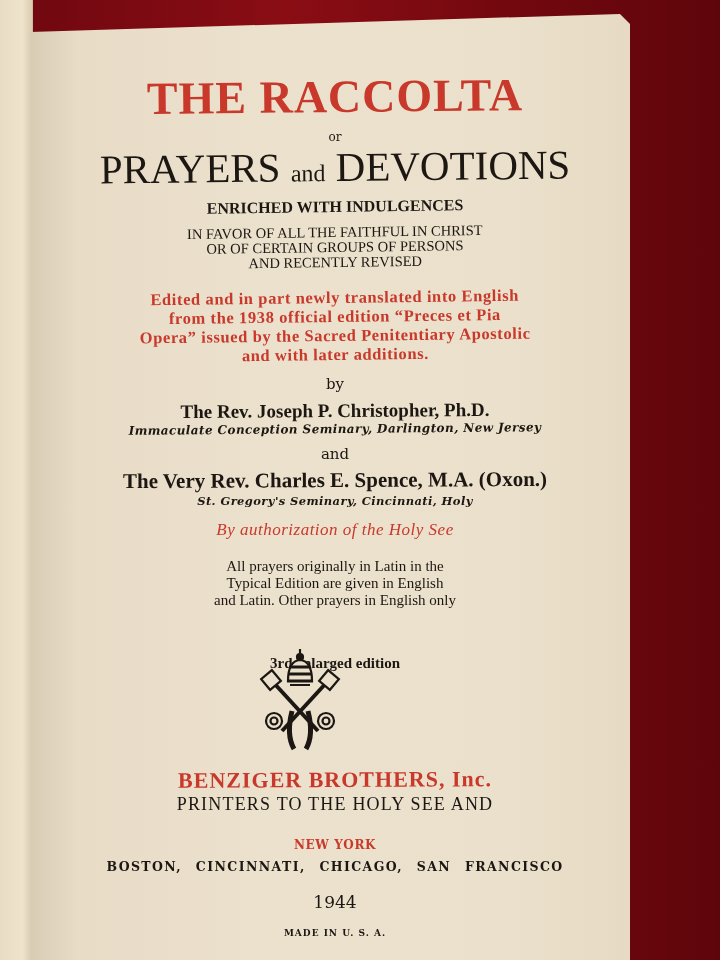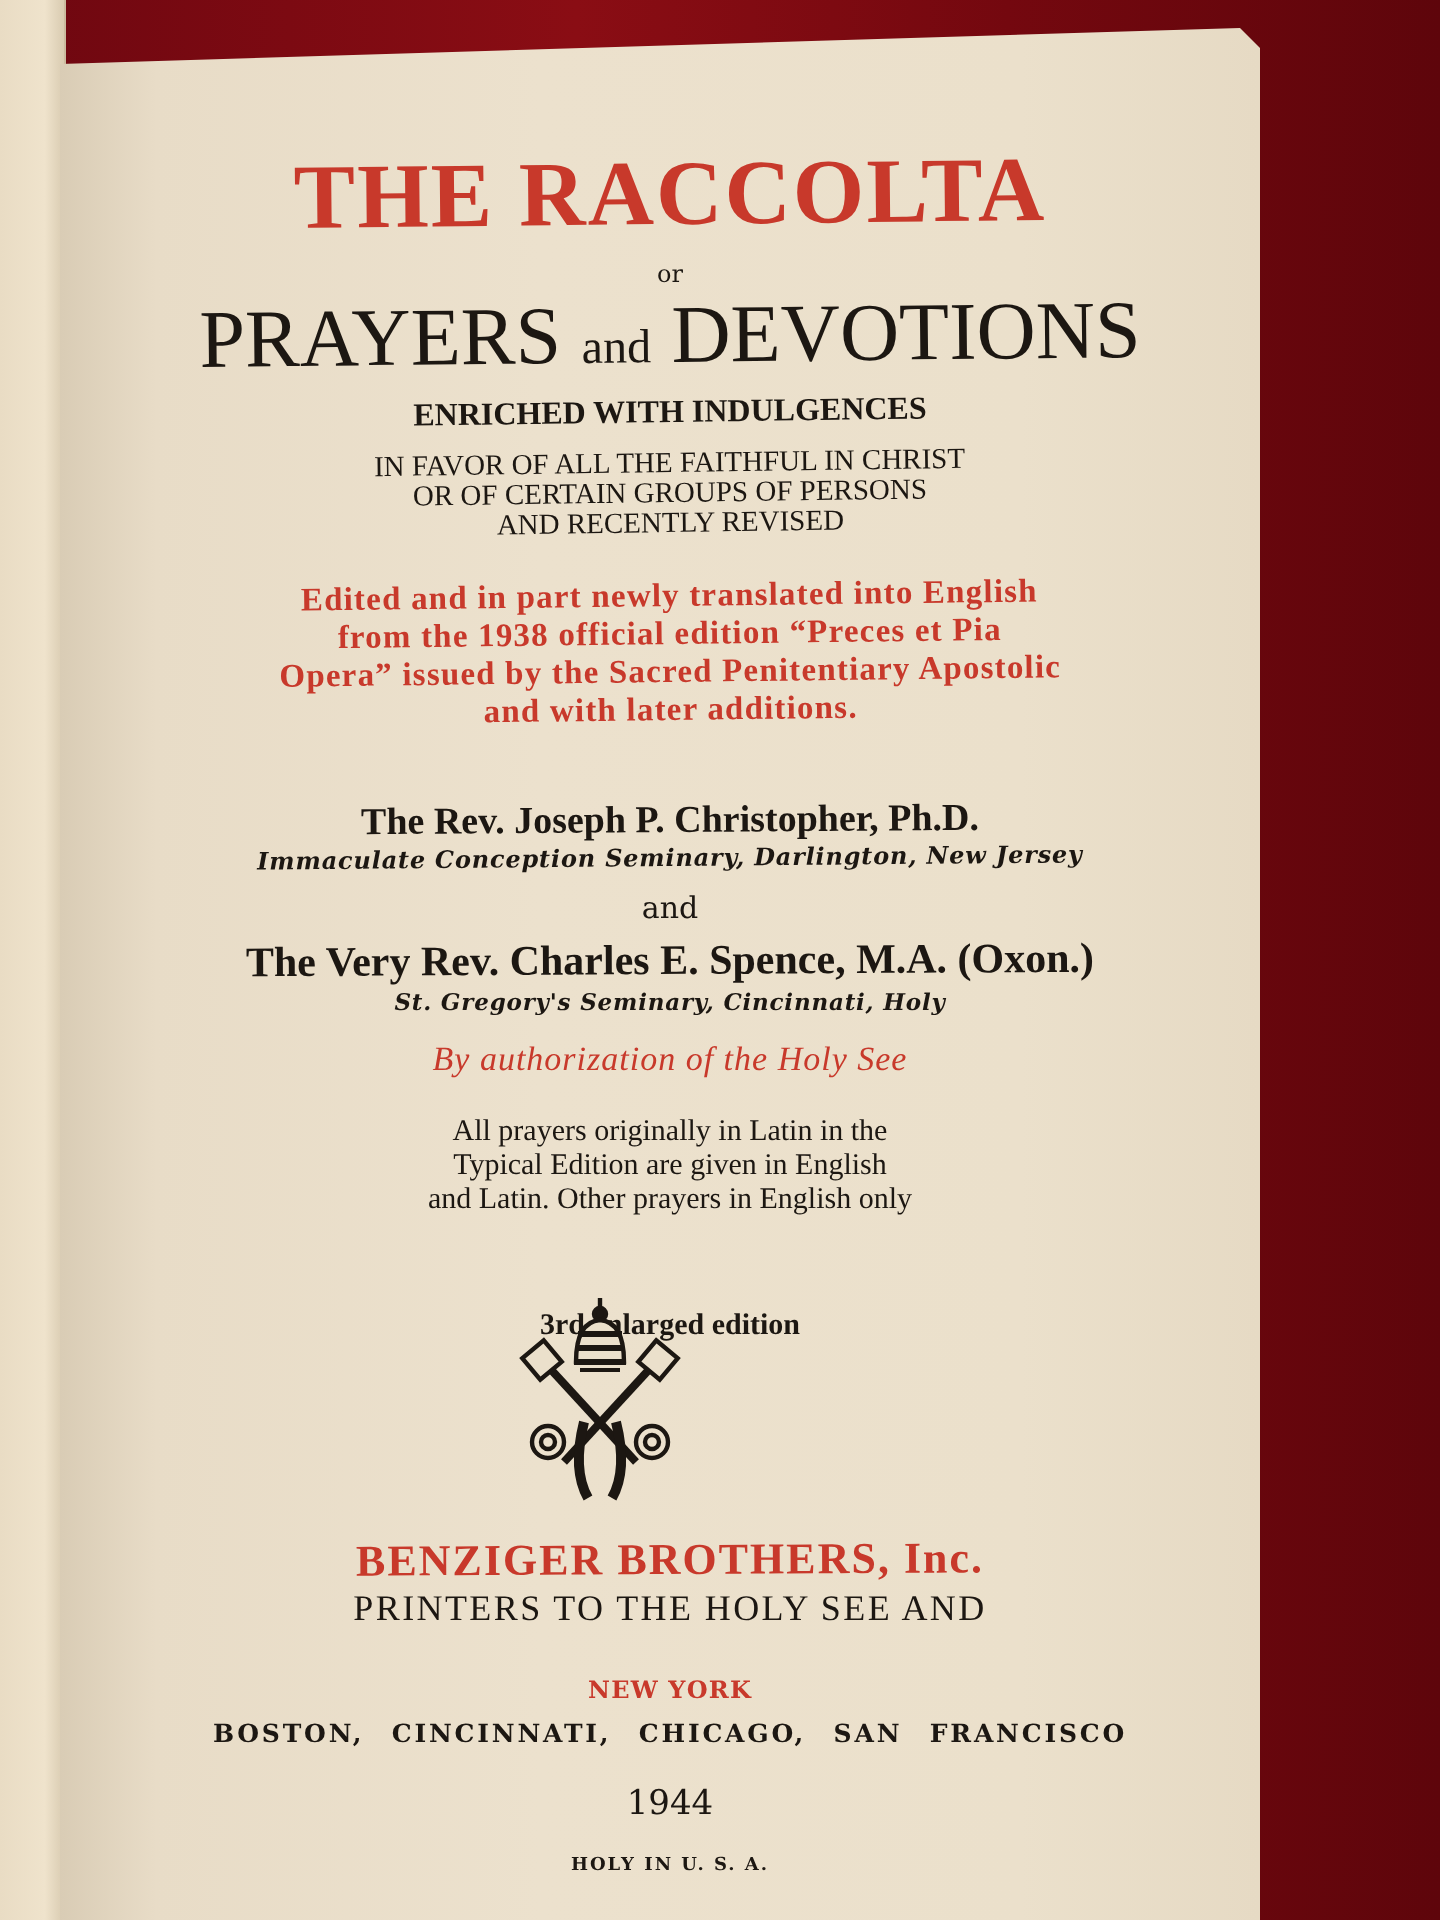--- a/index.html
+++ b/index.html
@@ -57,20 +57,21 @@
     <div>IN FAVOR OF ALL THE FAITHFUL IN CHRIST</div>
     <div>OR OF CERTAIN GROUPS OF PERSONS</div>
     <div>AND RECENTLY REVISED</div>
   </div>
   <div class="c red edited">
     <div>Edited and in part newly translated into English</div>
     <div>from the 1938 official edition “Preces et Pia</div>
     <div>Opera” issued by the Sacred Penitentiary Apostolic</div>
     <div>and with later additions.</div>
   </div>
+  <div class="c black by">by</div>
   <div class="c black author1">The Rev. Joseph P. Christopher, Ph.D.</div>
   <div class="c black aff1">Immaculate Conception Seminary, Darlington, New Jersey</div>
   <div class="c black and2">and</div>
   <div class="c black author2">The Very Rev. Charles E. Spence, M.A. (Oxon.)</div>
   <div class="c black aff2">St. Gregory's Seminary, Cincinnati, Holy</div>
   <div class="c red auth">By authorization of the Holy See</div>
   <div class="c black note">
     <div>All prayers originally in Latin in the</div>
     <div>Typical Edition are given in English</div>
     <div>and Latin. Other prayers in English only</div>
@@ -101,14 +102,14 @@
     </g>
   </svg>
 
   <div class="c red pub">BENZIGER BROTHERS, Inc.</div>
   <div class="c black printers">
     <div>PRINTERS TO THE HOLY SEE AND</div>
   </div>
   <div class="c black cities">BOSTON, CINCINNATI, CHICAGO, SAN FRANCISCO</div>
   <div class="c red ny">NEW YORK</div>
   <div class="c black year">1944</div>
-  <div class="c black made">HOLY IN U. S. A.</div>
+  <div class="c black made">MADE IN U. S. A.</div>
 </div>
 
 </body></html>

